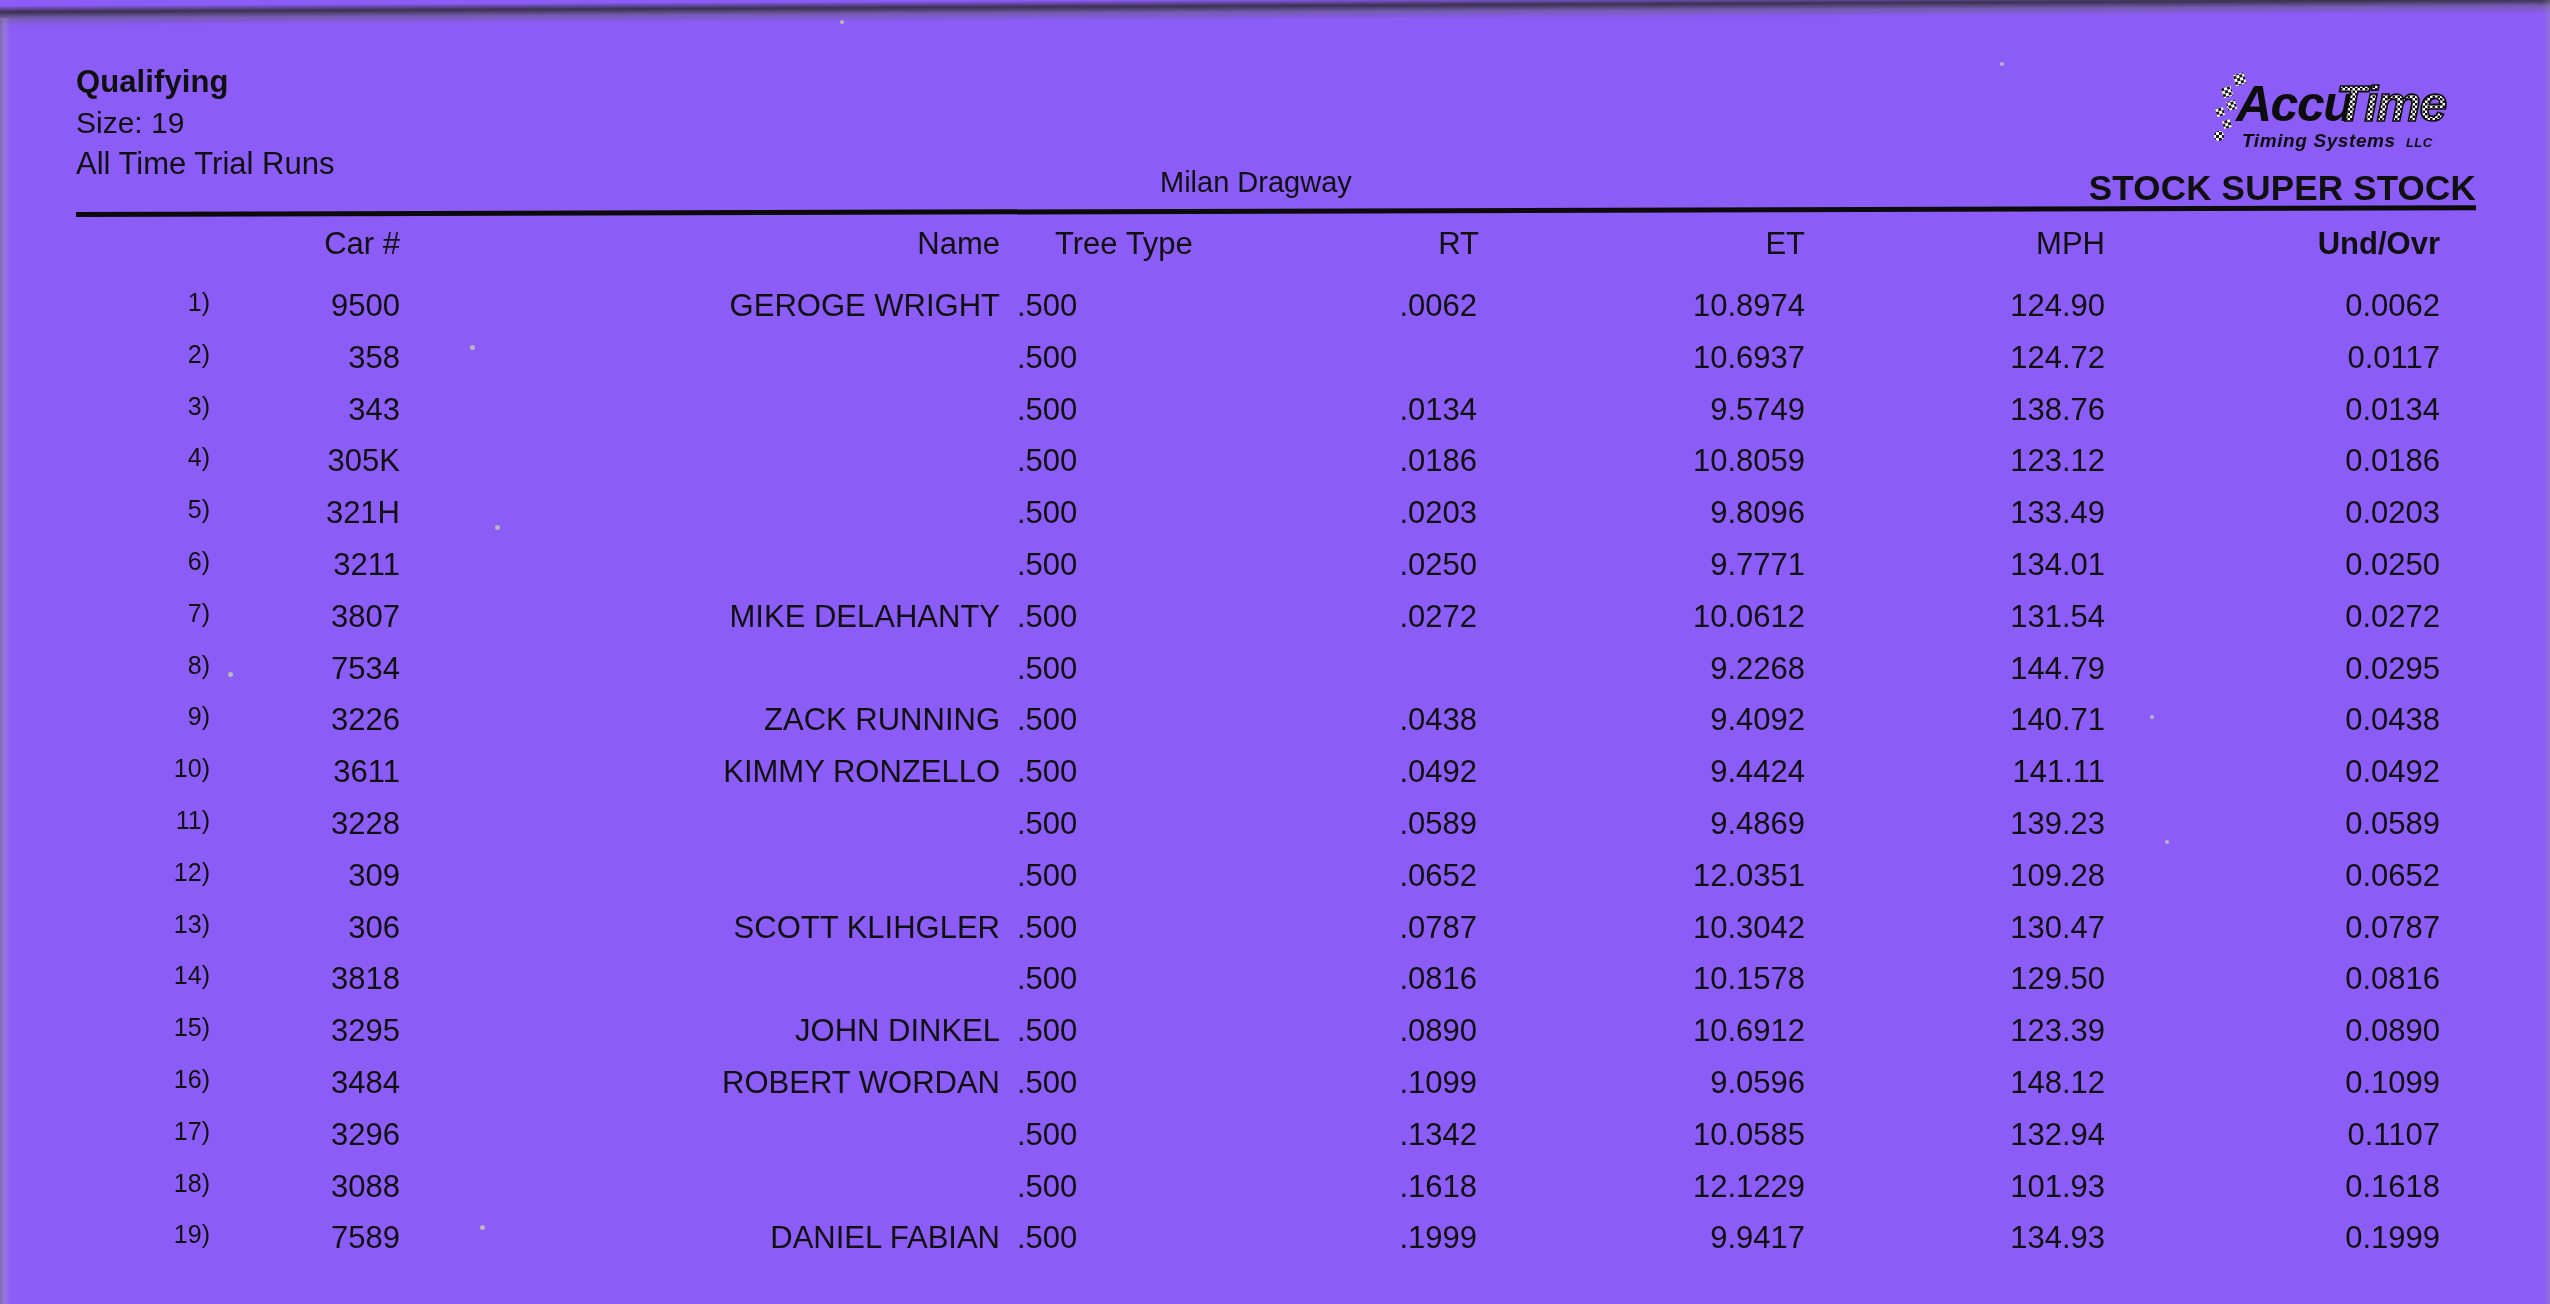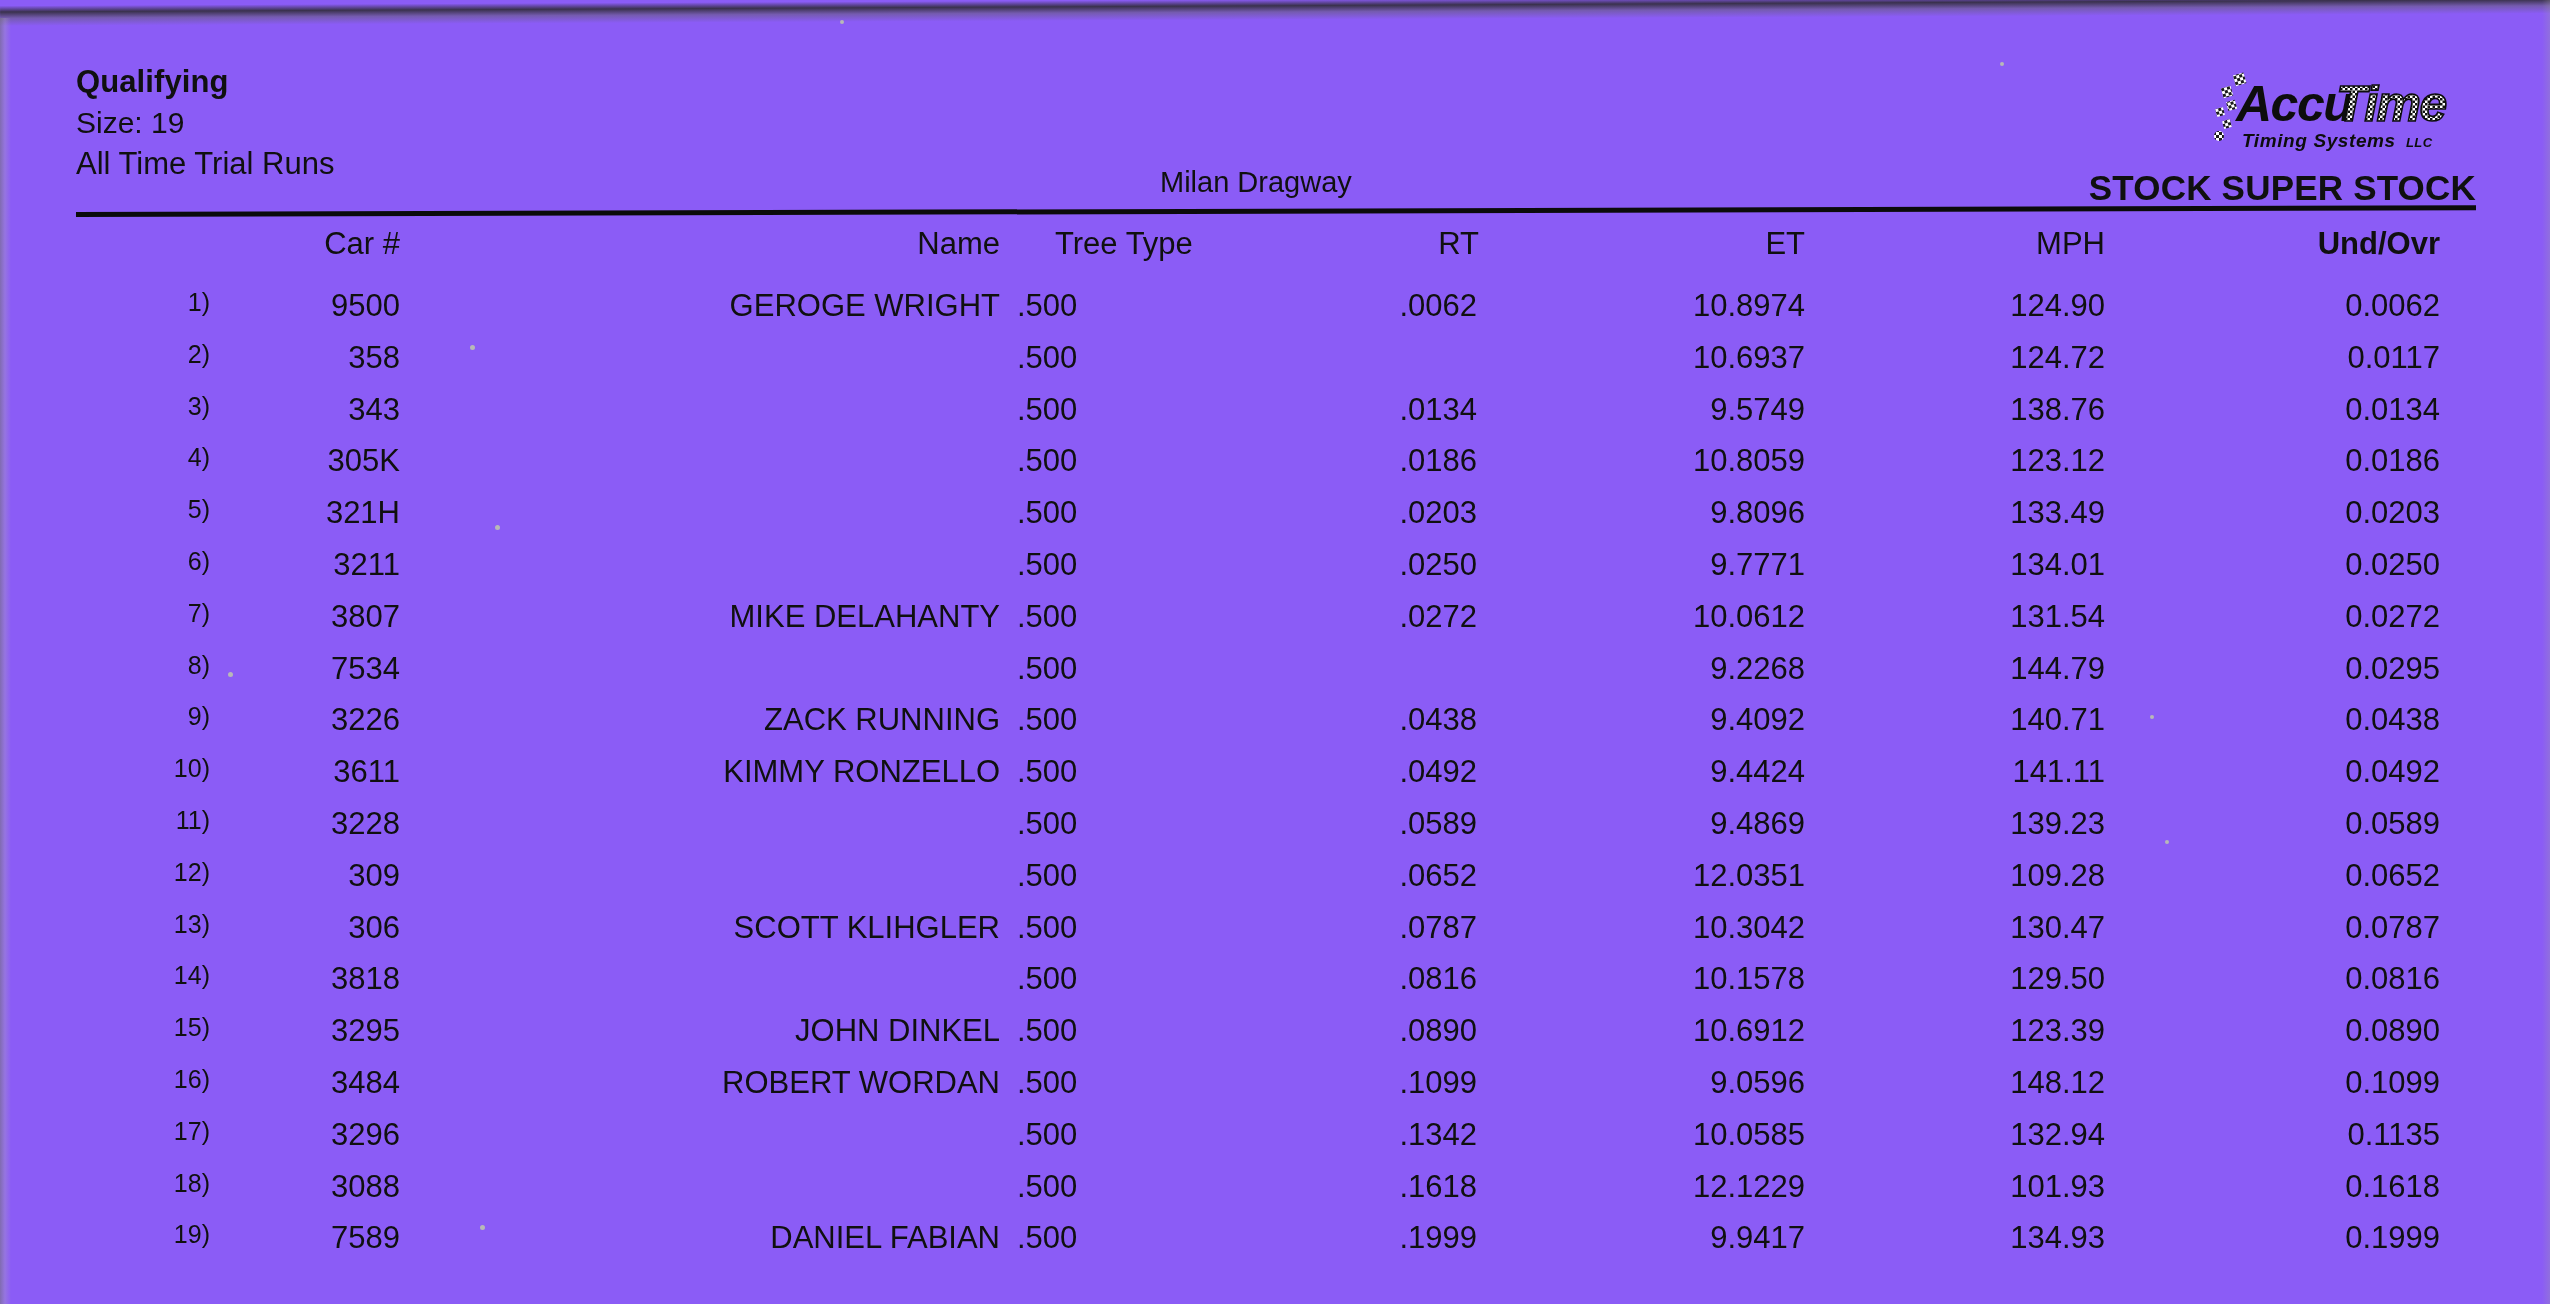--- a/index.html
+++ b/index.html
@@ -403,21 +403,21 @@
         <span class="c-uo">0.1099</span>
       </div>
       <div class="row">
         <span class="c-rank">17)</span>
         <span class="c-car">3296</span>
         <span class="c-name"></span>
         <span class="c-tree">.500</span>
         <span class="c-rt">.1342</span>
         <span class="c-et">10.0585</span>
         <span class="c-mph">132.94</span>
-        <span class="c-uo">0.1135</span>
+        <span class="c-uo">0.1107</span>
       </div>
       <div class="row">
         <span class="c-rank">18)</span>
         <span class="c-car">3088</span>
         <span class="c-name"></span>
         <span class="c-tree">.500</span>
         <span class="c-rt">.1618</span>
         <span class="c-et">12.1229</span>
         <span class="c-mph">101.93</span>
         <span class="c-uo">0.1618</span>

